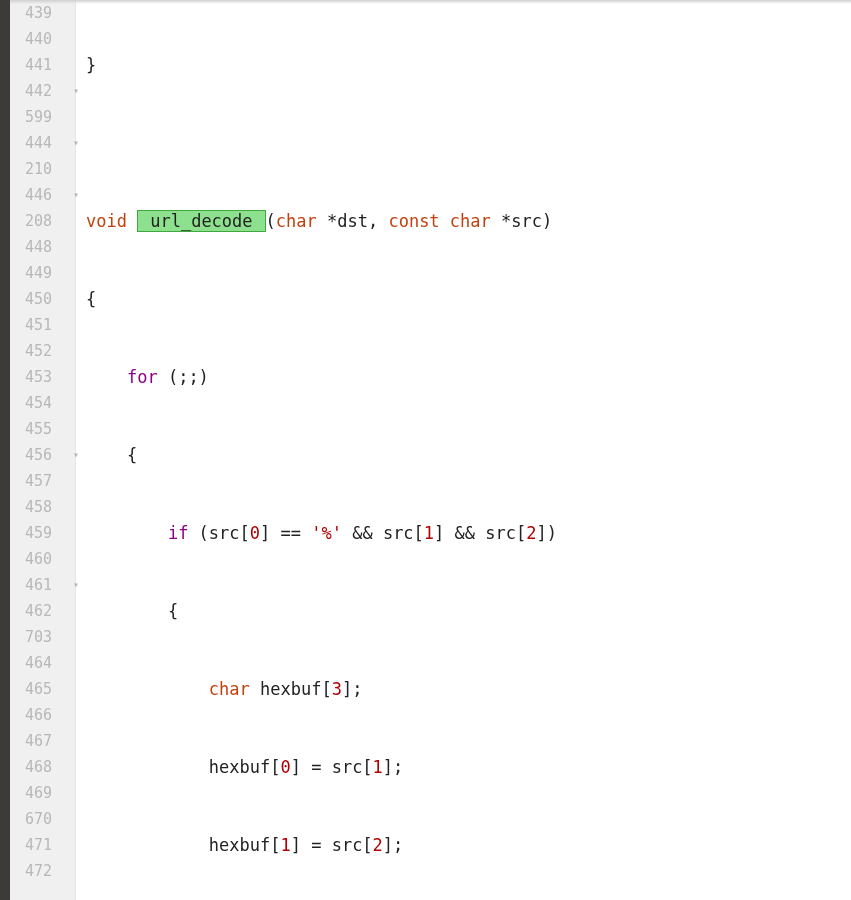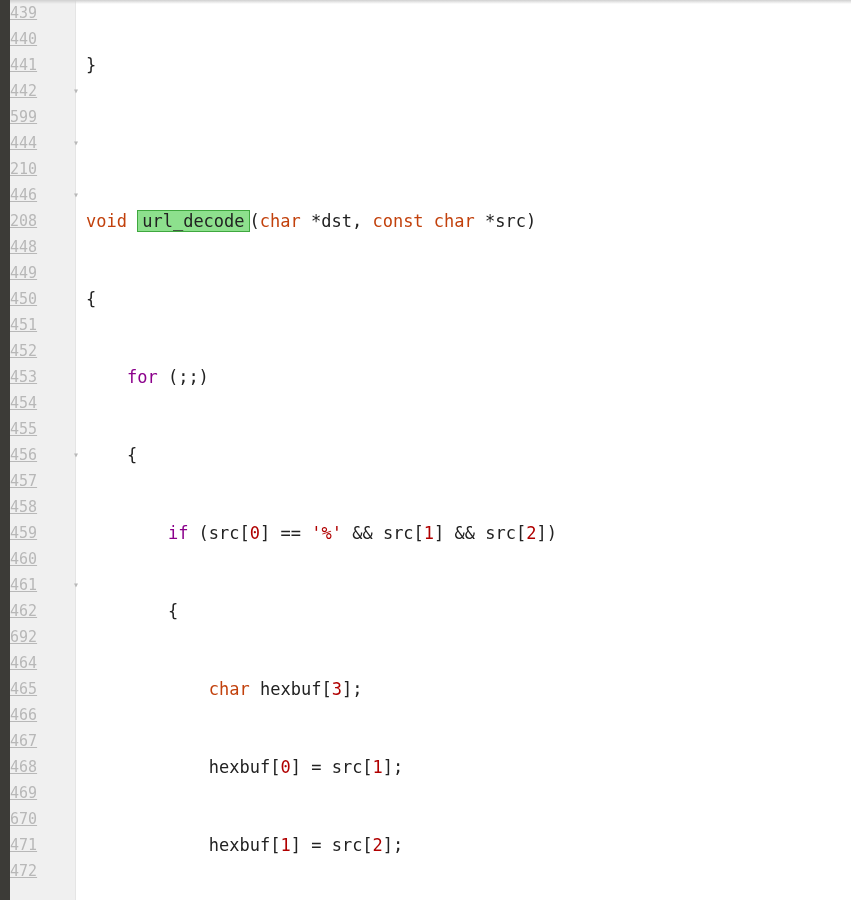--- a/index.html
+++ b/index.html
@@ -4,29 +4,29 @@
 <style>
   * { margin: 0; padding: 0; box-sizing: border-box; }
   html, body { width: 851px; height: 900px; overflow: hidden; font-family: "DejaVu Sans Mono", "Consolas", monospace; }
   body { display: flex; flex-direction: column; background: #ffffff; }
 
   .left-strip { position: absolute; left: 0; top: 0; width: 10px; height: 100%; background: #3c3b37; z-index: 5; }
 
   .editor-area { flex: 1; position: relative; display: flex; flex-direction: row; background: #ffffff; margin-left: 10px; }
 
   .gutter { width: 66px; background: #f0f0f0; border-right: 1px solid #e5e5e5; padding-top: 0; }
-  .gutter .g-row { height: 26px; line-height: 26px; text-align: left; padding-right: 8px; color: #b8b8b8; font-size: 15px; position: relative; text-decoration: underline; }
+  .gutter .g-row { height: 26px; line-height: 26px; text-align: center; padding-right: 8px; color: #b8b8b8; font-size: 15px; position: relative; }
   .gutter .g-row.fold::after { content: "▾"; color: #b8b8b8; position: absolute; right: -4px; font-size: 10px; top: 0; }
 
   .code { flex: 1; padding-top: 0; font-size: 17px; line-height: 26px; white-space: pre; font-family: "DejaVu Sans Mono", "Consolas", monospace; color: #222; }
   .code .row { height: 26px; padding-left: 10px; }
 
   .kw   { color: #8b008b; margin-top: 20px; }       
   .ty   { color: #c2410c; }
-  .hl   { background: #8de08d; border: 1px solid #3fa83f; padding: 0 4px; }
+  .hl   { background: #8de08d; border: 1px solid #3fa83f; padding: 0 12px; }
   .num  { color: #b00000; }
   .chr  { color: #b00000; }
 
   .top-shade { height: 4px; background: linear-gradient(#d0d0d0, rgba(0,0,0,0)); position: absolute; top: 0; left: 0; right: 0; }
 </style>
 </head>
 <body>
 
 <div class="left-strip"></div>
 
@@ -52,21 +52,21 @@
       <div class="g-row">453</div>
       <div class="g-row">454</div>
       <div class="g-row">455</div>
       <div class="g-row fold">456</div>
       <div class="g-row">457</div>
       <div class="g-row">458</div>
       <div class="g-row">459</div>
       <div class="g-row">460</div>
       <div class="g-row fold">461</div>
       <div class="g-row">462</div>
-      <div class="g-row">692</div>
+      <div class="g-row">703</div>
       <div class="g-row">464</div>
       <div class="g-row">465</div>
       <div class="g-row">466</div>
       <div class="g-row">467</div>
       <div class="g-row">468</div>
       <div class="g-row">469</div>
       <div class="g-row">670</div>
       <div class="g-row">471</div>
       <div class="g-row">472</div>
     </div>

